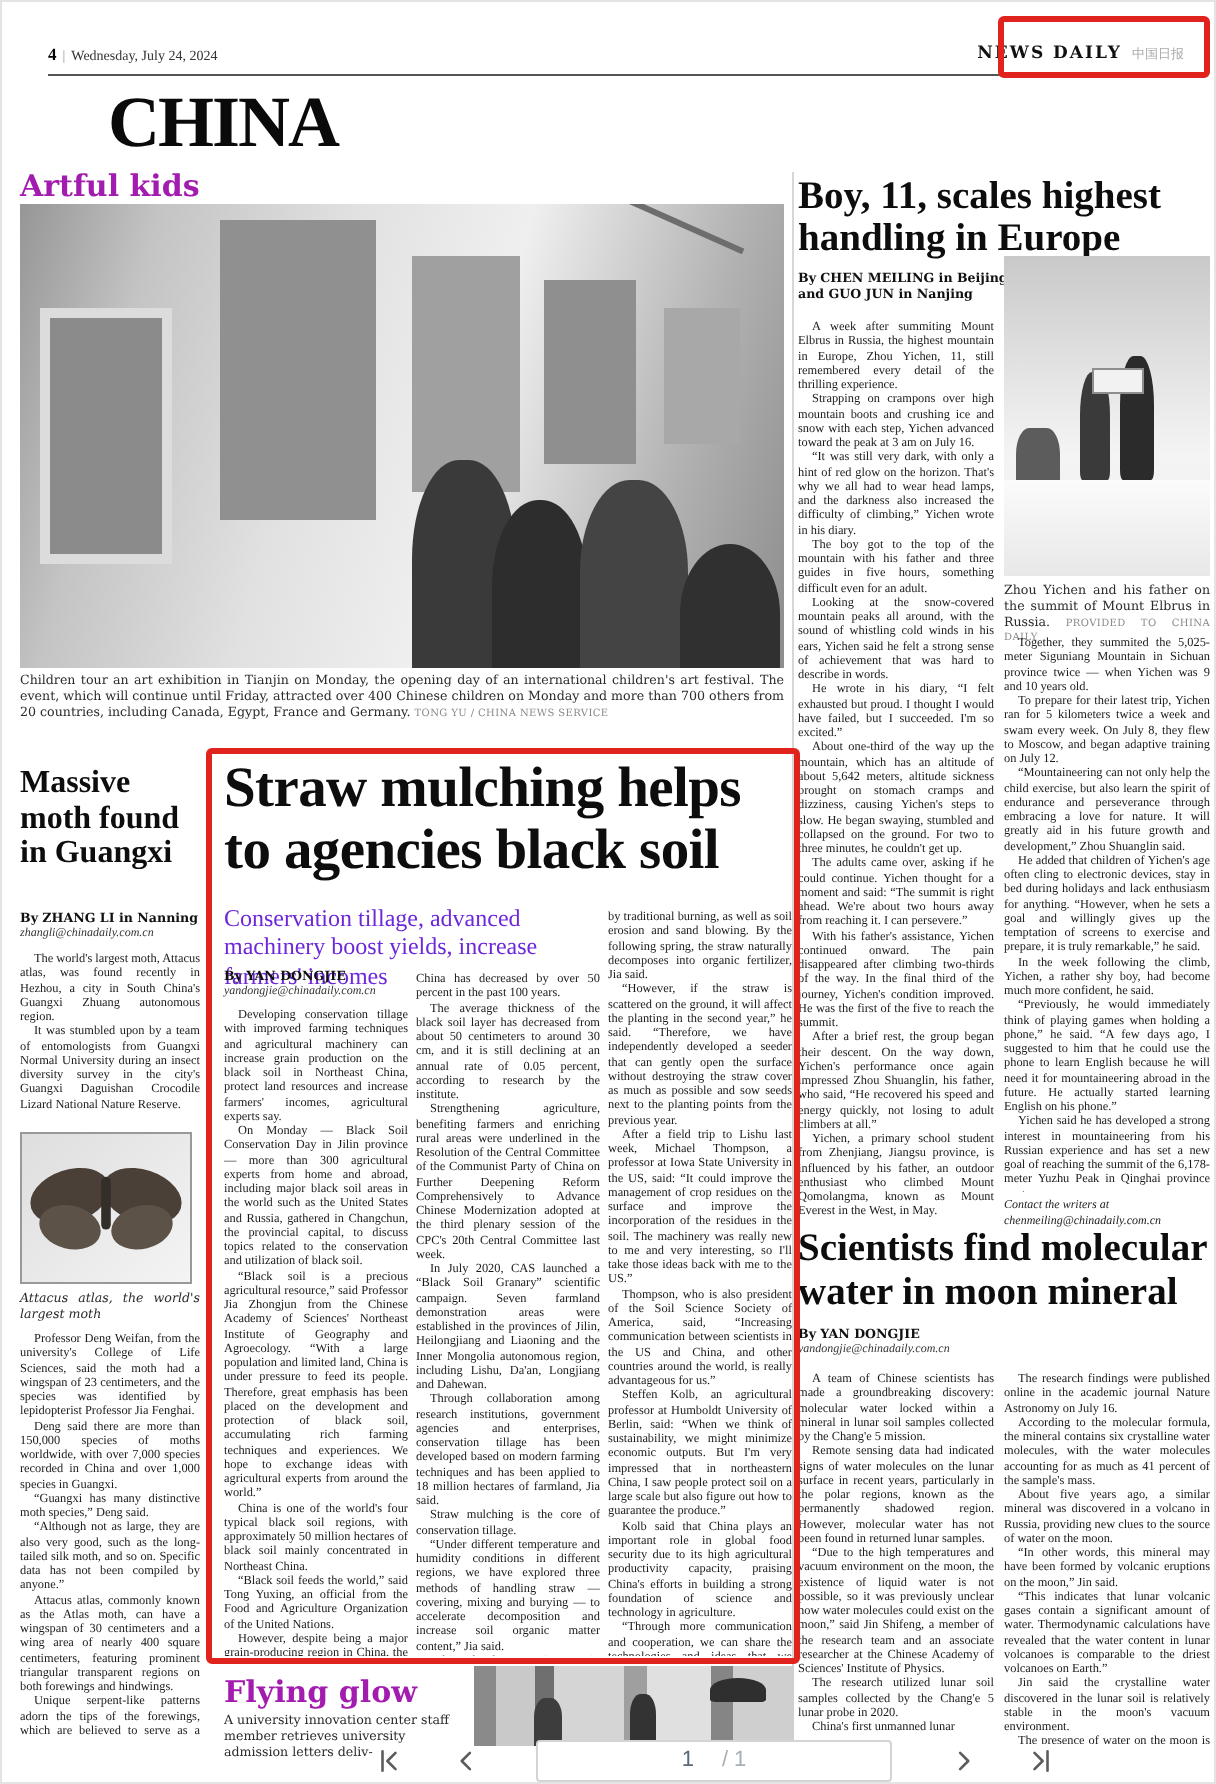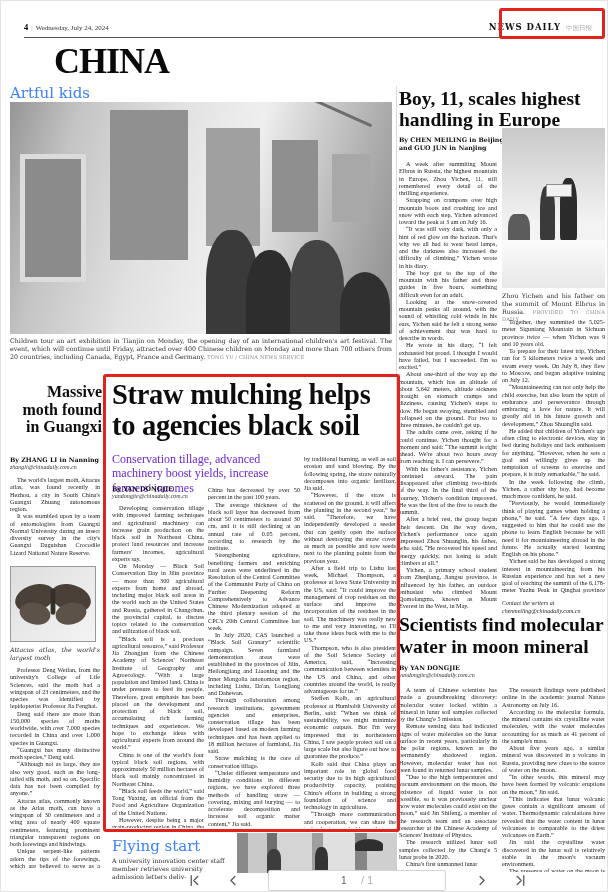--- a/index.html
+++ b/index.html
@@ -25,21 +25,21 @@
   .news{overflow:hidden;}
   .cont p:first-child{text-indent:0;}
   .byline{font-family:"DejaVu Serif",serif;font-weight:bold;font-size:6.3px;color:#111;line-height:1.25;}
   .email{font-size:6px;font-style:italic;color:#333;line-height:1.3;}
   .caption{font-family:"DejaVu Serif",serif;font-size:6.3px;line-height:1.24;color:#2b2b2b;text-align:justify;}
   .credit{font-size:5px;color:#8a8a8a;letter-spacing:.2px;}
   .contact{font-size:6px;font-style:italic;color:#222;line-height:1.25;}
 
   
   .hl-serif{font-family:"Liberation Serif",serif;font-weight:bold;color:#0d0d0d;}
-  .hl-slab{font-family:"DejaVu Serif",serif;font-weight:normal;color:#3b82f6;}
+  .hl-slab{font-family:"DejaVu Serif",serif;font-weight:bold;color:#a21caf;}
 
   
   .photo{position:absolute;overflow:hidden;background:#cfcfcf;}
   .ph-shape{position:absolute;}
 
   
   .annotation{position:absolute;border:3px solid #e0231c;border-radius:3px;pointer-events:none;}
 
   
   .vdiv{position:absolute;width:1px;background:#d7d7d7;}
@@ -122,21 +122,21 @@
     <p>Together, they summited the 5,025-meter Siguniang Mountain in Sichuan province twice — when Yichen was 9 and 10 years old.</p>
     <p>To prepare for their latest trip, Yichen ran for 5 kilometers twice a week and swam every week. On July 8, they flew to Moscow, and began adaptive training on July 12.</p>
     <p>“Mountaineering can not only help the child exercise, but also learn the spirit of endurance and perseverance through embracing a love for nature. It will greatly aid in his future growth and development,” Zhou Shuanglin said.</p>
     <p>He added that children of Yichen's age often cling to electronic devices, stay in bed during holidays and lack enthusiasm for anything. “However, when he sets a goal and willingly gives up the temptation of screens to exercise and prepare, it is truly remarkable,” he said.</p>
     <p>In the week following the climb, Yichen, a rather shy boy, had become much more confident, he said.</p>
     <p>“Previously, he would immediately think of playing games when holding a phone,” he said. “A few days ago, I suggested to him that he could use the phone to learn English because he will need it for mountaineering abroad in the future. He actually started learning English on his phone.”</p>
     <p>Yichen said he has developed a strong interest in mountaineering from his Russian experience and has set a new goal of reaching the summit of the 6,178-meter Yuzhu Peak in Qinghai province next summer.</p>
   </div>
 <div class="abs contact" style="left:502px;top:600px;width:103px;">Contact the writers at chenmeiling@chinadaily.com.cn</div>
 
-<div class="abs hl-serif" style="left:10px;top:383px;width:92px;font-size:16px;line-height:1.1;text-align:right;">Massive moth found in Guangxi</div>
+<div class="abs hl-serif" style="left:10px;top:383px;width:92px;font-size:16px;line-height:1.1;">Massive moth found in Guangxi</div>
 <div class="abs" style="left:10px;top:456px;">
   <div class="byline">By ZHANG LI in Nanning</div>
   <div class="email">zhangli@chinadaily.com.cn</div>
 </div>
 <div class="abs news" style="left:10px;top:476px;width:90px;height:86px;">
     <p>The world's largest moth, Attacus atlas, was found recently in Hezhou, a city in South China's Guangxi Zhuang autonomous region.</p>
     <p>It was stumbled upon by a team of entomologists from Guangxi Normal University during an insect diversity survey in the city's Guangxi Daguishan Crocodile Lizard National Nature Reserve.</p>
   </div>
 <div class="photo" style="left:10px;top:566px;width:86px;height:76px;background:linear-gradient(135deg,#dedede,#f4f4f4);border:1px solid #999;">
   <svg width="84" height="74" viewBox="0 0 70 50">
@@ -206,21 +206,21 @@
 <div class="abs news" style="left:502px;top:686px;width:103px;height:186px;">
     <p>The research findings were published online in the academic journal Nature Astronomy on July 16.</p>
     <p>According to the molecular formula, the mineral contains six crystalline water molecules, with the water molecules accounting for as much as 41 percent of the sample's mass.</p>
     <p>About five years ago, a similar mineral was discovered in a volcano in Russia, providing new clues to the source of water on the moon.</p>
     <p>“In other words, this mineral may have been formed by volcanic eruptions on the moon,” Jin said.</p>
     <p>“This indicates that lunar volcanic gases contain a significant amount of water. Thermodynamic calculations have revealed that the water content in lunar volcanoes is comparable to the driest volcanoes on Earth.”</p>
     <p>Jin said the crystalline water discovered in the lunar soil is relatively stable in the moon's vacuum environment.</p>
     <p>The presence of water on the moon is crucial for lunar evolution studies and resource development.</p>
   </div>
 
-<div class="abs hl-slab" style="left:112px;top:837px;font-size:15px;">Flying start</div>
+<div class="abs hl-slab" style="left:112px;top:837px;font-size:15px;">Flying glow</div>
 <div class="abs caption" style="left:112px;top:857px;width:116px;height:26px;overflow:hidden;text-align:left;">A university innovation center staff member retrieves university admission letters deliv-</div>
 <div class="photo" style="left:237px;top:833px;width:160px;height:40px;background:linear-gradient(90deg,#8a8a8a 0 7%,#c9c9c9 7% 19%,#6f6f6f 19% 25%,#d5d5d5 25% 47%,#9f9f9f 47% 54%,#e0e0e0 54% 74%,#858585 74% 81%,#cfcfcf 81% 100%);">
   <div class="ph-shape" style="left:118px;top:6px;width:28px;height:12px;background:#2f2f2f;border-radius:50% 50% 10% 10%;"></div>
   <div class="ph-shape" style="left:30px;top:16px;width:14px;height:24px;background:#3d3d3d;border-radius:40% 40% 0 0;"></div>
   <div class="ph-shape" style="left:78px;top:14px;width:13px;height:26px;background:#333;border-radius:40% 40% 0 0;"></div>
 </div>
 
 <div class="annotation" style="left: 499px; top: 8px; width: 106px; height: 31px; border-color: rgb(224, 35, 28);"></div>
 <div class="annotation" style="left: 103px; top: 374px; width: 297px; height: 458px; border-color: rgb(224, 35, 28);"></div>
 

